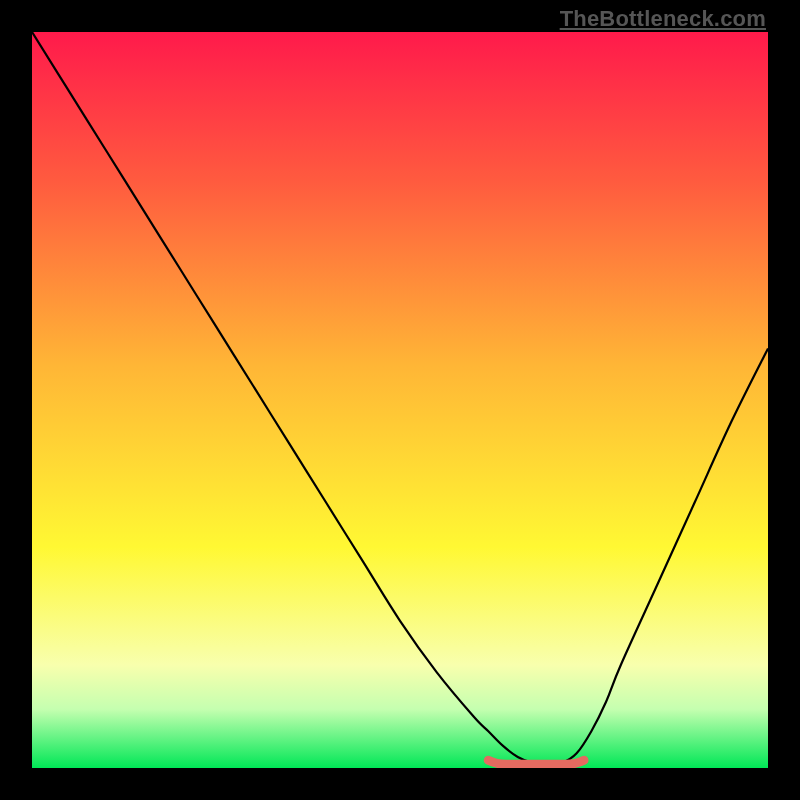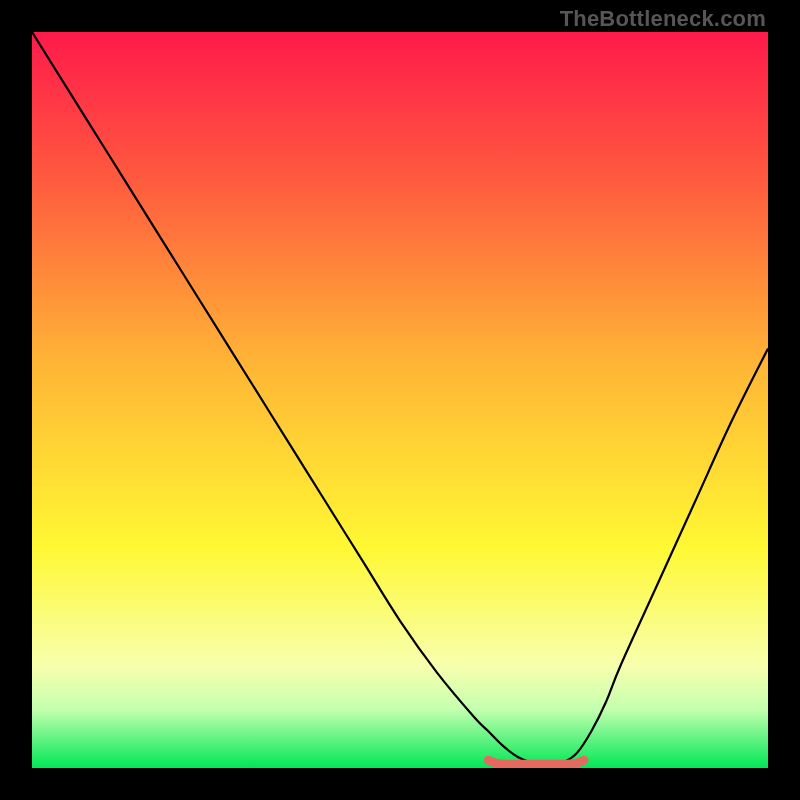--- a/index.html
+++ b/index.html
@@ -20,20 +20,21 @@
   }
   .watermark {
     position: absolute;
     top: 6px;
     right: 34px;
     font-family: Arial, Helvetica, sans-serif;
     font-size: 22px;
     font-weight: 600;
     color: #565656;
     letter-spacing: 0.2px;
+    text-decoration: underline;
   }
 </style>
 </head>
 <body>
 
 <div class="frame">
   <div class="plot">
     <svg width="736" height="736" viewBox="0 0 736 736" preserveAspectRatio="none">
       <defs>
         <linearGradient id="bg-grad" x1="0" y1="0" x2="0" y2="1">

